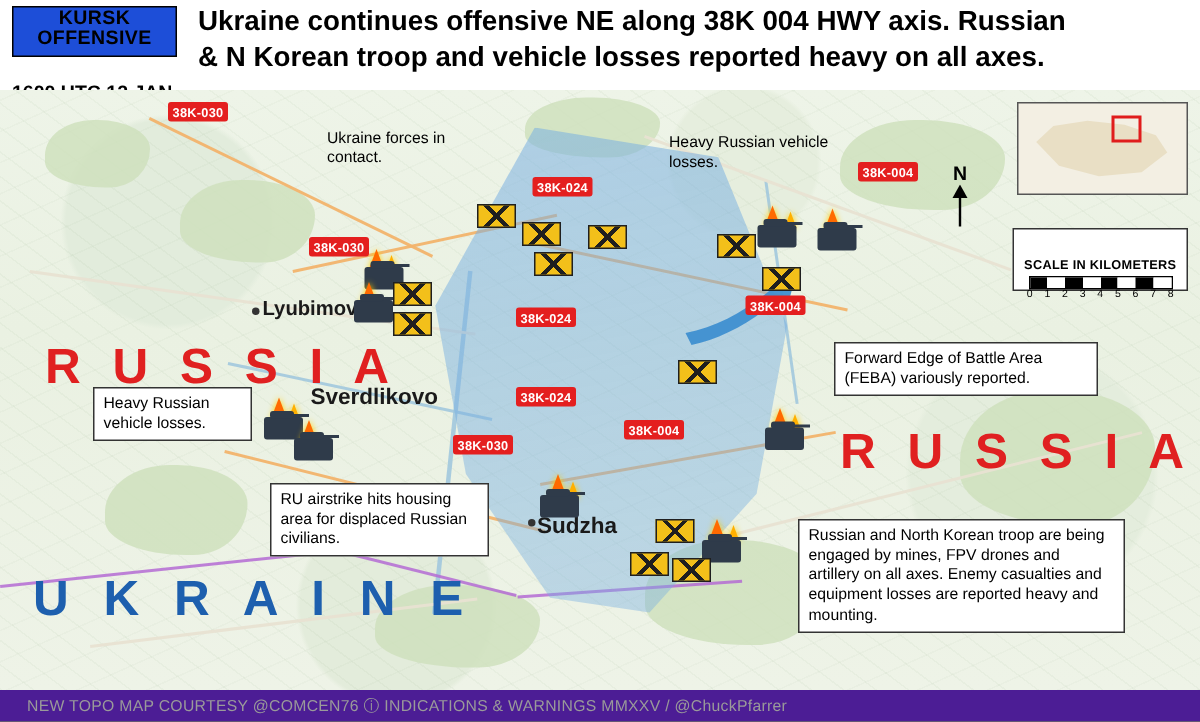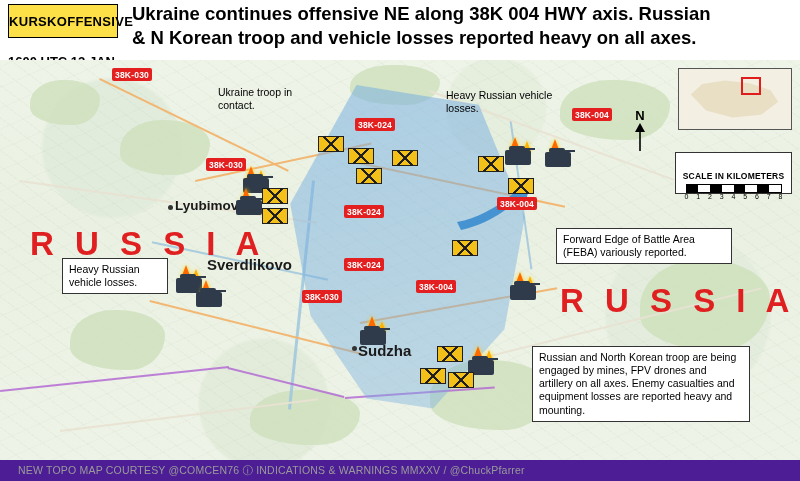--- a/index.html
+++ b/index.html
@@ -1,22 +1,22 @@
 <!DOCTYPE html>
 <html><head>
 <meta charset="utf-8">
 <style>
   html,body{margin:0;padding:0;background:#000;}
   body{font-family:"Liberation Sans",sans-serif;}
   #screen{position:relative;width:800px;height:481px;overflow:hidden;background:#ffffff;}
 
   
   #header{position:absolute;left:0;top:0;width:800px;height:60px;background:#ffffff;}
-  #kursk-badge{position:absolute;left:8px;top:4px;width:108px;height:32px;background:#fde047;border:1px solid #000;
-    display:flex;align-items:center;justify-content:flex-start;line-height:1.0;}
+  #kursk-badge{position:absolute;left:8px;top:4px;width:108px;height:32px;background:#1d4ed8;border:1px solid #000;
+    display:flex;flex-direction:column;align-items:center;justify-content:flex-start;line-height:1.0;}
   #kursk-badge div{font-weight:bold;font-size:13px;color:#000;letter-spacing:.3px;}
   #timestamp{position:absolute;left:8px;top:54px;width:120px;font-weight:bold;font-size:13px;color:#000;}
   #headline{position:absolute;left:132px;top:2px;width:660px;font-weight:bold;font-size:18.5px;color:#000;line-height:1.28;}
 
   
   #map{position:absolute;left:0;top:60px;width:800px;height:400px;overflow:hidden;background:#eef3e8;}
   .mapbg{position:absolute;inset:0;
     background:
       radial-gradient(circle at 14% 22%, #e2ecdc 0 9%, transparent 9.5%),
       radial-gradient(circle at 62% 12%, #e6eede 0 8%, transparent 8.5%),
@@ -149,20 +149,21 @@
     <div class="road minor" style="left:470px;top:300px;width:300px;transform:rotate(-14deg);"></div>
     <div class="road minor" style="left:60px;top:370px;width:260px;transform:rotate(-7deg);"></div>
 
     <div id="salient"></div>
     <svg id="arrow" viewBox="0 0 80 54">
       <path d="M2 44 C24 40 44 28 60 14 L54 10 L76 4 L70 26 L65 20 C48 36 26 48 6 52 Z" fill="#3f8fd0" opacity=".95"></path>
     </svg>
 
     <div class="country" id="ru-west">R U S S I A</div>
     <div class="country" id="ru-east">R U S S I A</div>
+    <div class="country" id="ukraine">U K R A I N E</div>
 
     <div class="citydot" style="left:168px;top:145px;"></div>
     <div class="city" style="left:175px;top:138px;">Lyubimovka</div>
     <div class="city big" style="left:207px;top:196px;">Sverdlikovo</div>
     <div class="citydot" style="left:352px;top:286px;"></div>
     <div class="city big" style="left:358px;top:282px;">Sudzha</div>
 
     <div class="hwy" style="left:112px;top:8px;">38K-030</div>
     <div class="hwy" style="left:355px;top:58px;">38K-024</div>
     <div class="hwy" style="left:572px;top:48px;">38K-004</div>
@@ -245,24 +246,25 @@
     <div class="icon" style="left:437px;top:286px;">
         <div class="troop"></div>
       </div>
     <div class="icon" style="left:420px;top:308px;">
         <div class="troop"></div>
       </div>
     <div class="icon" style="left:448px;top:312px;">
         <div class="troop"></div>
       </div>
 
-    <div class="callout noborder" style="left:212px;top:22px;width:108px;">Ukraine troop in contact.</div>
+    <div class="callout noborder" style="left:212px;top:22px;width:108px;">Ukraine forces in contact.</div>
     <div class="callout noborder" style="left:440px;top:25px;width:112px;">Heavy Russian vehicle losses.</div>
     <div class="callout" style="left:62px;top:198px;width:92px;">Heavy Russian vehicle losses.</div>
     <div class="callout" style="left:556px;top:168px;width:162px;">Forward Edge of Battle Area (FEBA) variously reported.</div>
+    <div class="callout" style="left:180px;top:262px;width:132px;">RU airstrike hits housing area for displaced Russian civilians.</div>
     <div class="callout" style="left:532px;top:286px;width:204px;">Russian and North Korean troop are being engaged by mines, FPV drones and artillery on all axes.  Enemy casualties and equipment losses are reported heavy and mounting.</div>
 
     <div id="inset">
       <div class="shape"></div>
       <div class="box"></div>
     </div>
 
     <div id="compass">
       <div class="n">N</div>
       <svg width="40" height="30" viewBox="0 0 40 30">

